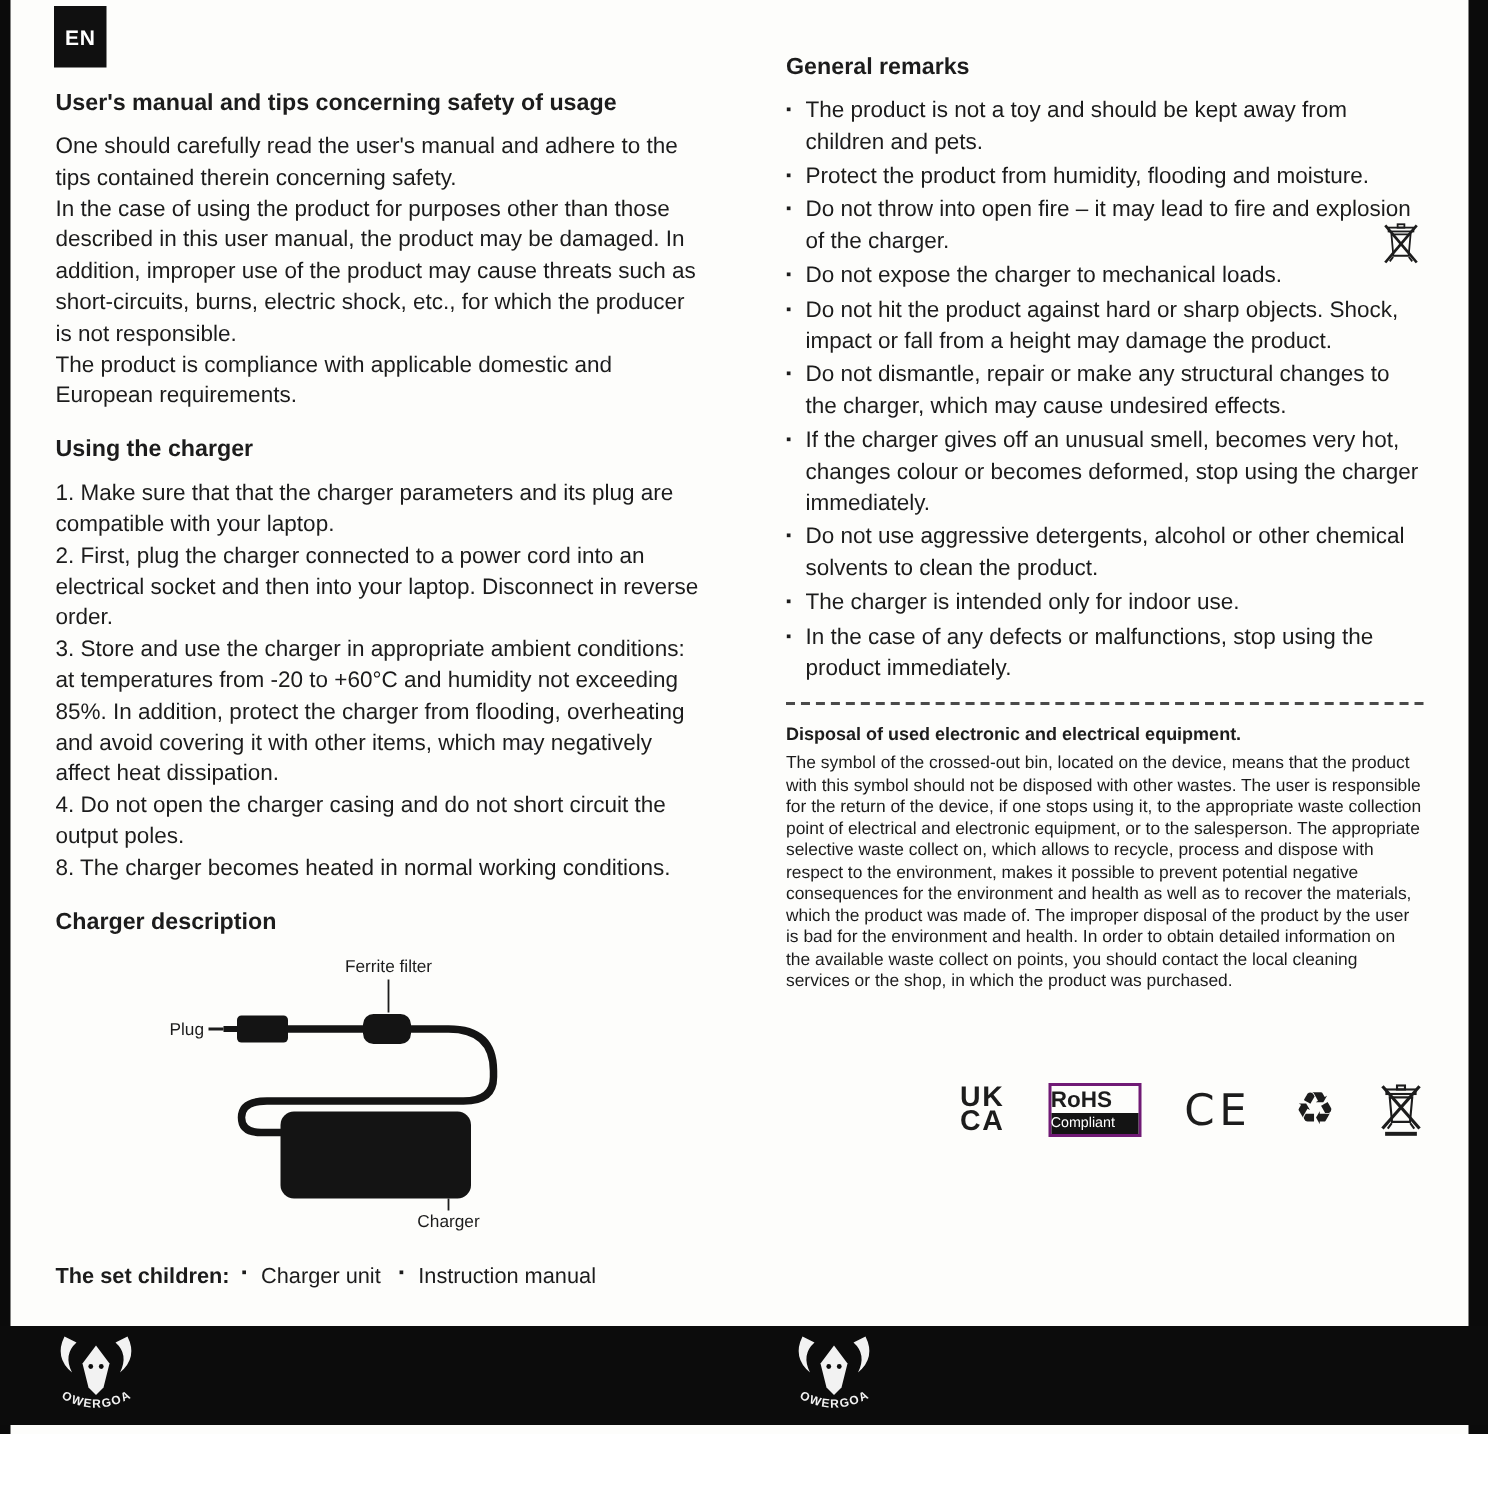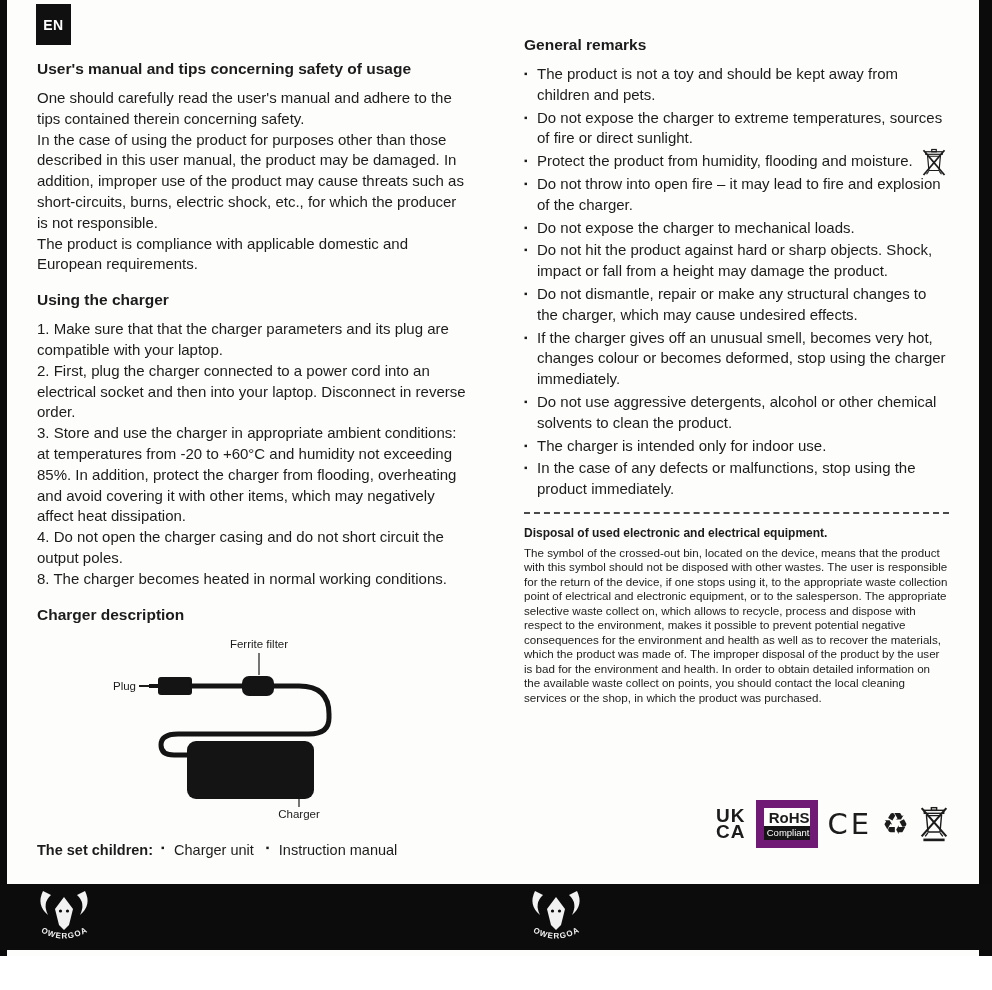--- a/index.html
+++ b/index.html
@@ -23,23 +23,23 @@
 
   ul.remarks { list-style:none; font-size:15px; line-height:20.8px; }
   ul.remarks li { position:relative; padding-left:13px; margin-bottom:2px; }
   ul.remarks li::before { content:"▪"; position:absolute; left:0; top:0; font-size:10px; line-height:20.8px; }
 
   .dashed-sep { border:none; border-top:2px dashed #4a4a4a; margin:12px 0 12px 0; }
 
   .disposal-title { font-size:12px; font-weight:bold; margin-bottom:6px; }
   .disposal-text  { font-size:11.6px; line-height:14.5px; }
 
-  .marks-row { display:flex; align-items:center; justify-content:flex-end; gap:10px; margin-top:95px; }
+  .marks-row { display:flex; align-items:center; justify-content:flex-end; gap:29px; margin-top:60px; }
   .ukca { font-weight:bold; font-size:19px; line-height:16px; letter-spacing:1px; }
-  .rohs-box { border:8px solid #701a75; width:62px; text-align:right; }
+  .rohs-box { border:2px solid #701a75; width:62px; text-align:left; }
   .rohs-top { font-weight:bold; font-size:15px; padding:1px 0 0 0; }
   .rohs-sub { background:#141414; color:#fff; font-size:9.5px; padding:1px 0 2px 0; }
   .ce-mark { font-size:29px; font-weight:500; letter-spacing:3px; font-family:"DejaVu Sans", sans-serif; }
   .recycle { font-size:30px; line-height:30px; font-family:"DejaVu Sans", sans-serif; }
 
   .weee-inline { position:absolute; right:2px; top:112px; }
 
   .diagram-wrap { margin-top:6px; }
   .set-includes { margin-top:16px; font-size:14.5px; display:flex; align-items:baseline; flex-wrap:wrap; }
   .set-includes .label { font-weight:bold; margin-right:8px; }
@@ -128,21 +128,20 @@
       <path d="M8.5 11 H25.5 L23.8 30 H10.2 Z" fill="none" stroke="#1c1c1c" stroke-width="1.6"></path>
       <line x1="10" y1="31" x2="7" y2="35" stroke="#1c1c1c" stroke-width="1.6"></line>
       <line x1="24" y1="31" x2="27" y2="35" stroke="#1c1c1c" stroke-width="1.6"></line>
       <line x1="3" y1="3" x2="31" y2="36" stroke="#1c1c1c" stroke-width="2.4"></line>
       <line x1="31" y1="3" x2="3" y2="36" stroke="#1c1c1c" stroke-width="2.4"></line>
     </svg>
 
     <ul class="remarks">
 
     <li>The product is not a toy and should be kept away from children and pets.</li>
-        <li>Do not expose the charger to extreme temperatures, sources of fire or direct sunlight.</li>
         <li>Protect the product from humidity, flooding and moisture.</li>
         <li>Do not throw into open fire – it may lead to fire and explosion of the charger.</li>
         <li>Do not expose the charger to mechanical loads.</li>
         <li>Do not hit the product against hard or sharp objects. Shock, impact or fall from a height may damage the product.</li>
         <li>Do not dismantle, repair or make any structural changes to the charger, which may cause undesired effects.</li>
         <li>If the charger gives off an unusual smell, becomes very hot, changes colour or becomes deformed, stop using the charger immediately.</li>
         <li>Do not use aggressive detergents, alcohol or other chemical solvents to clean the product.</li>
         <li>The charger is intended only for indoor use.</li>
         <li>In the case of any defects or malfunctions, stop using the product immediately.</li>
       </ul>

